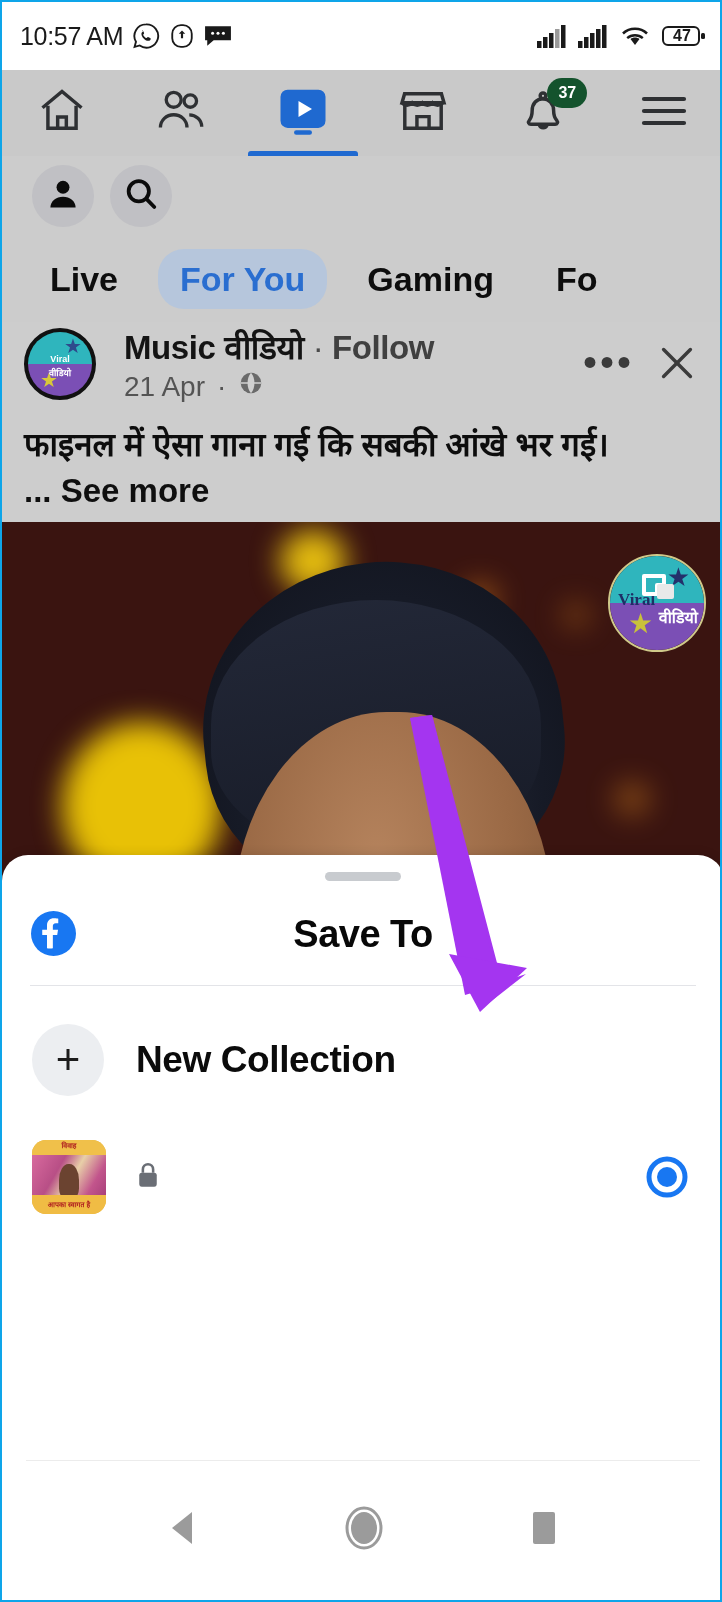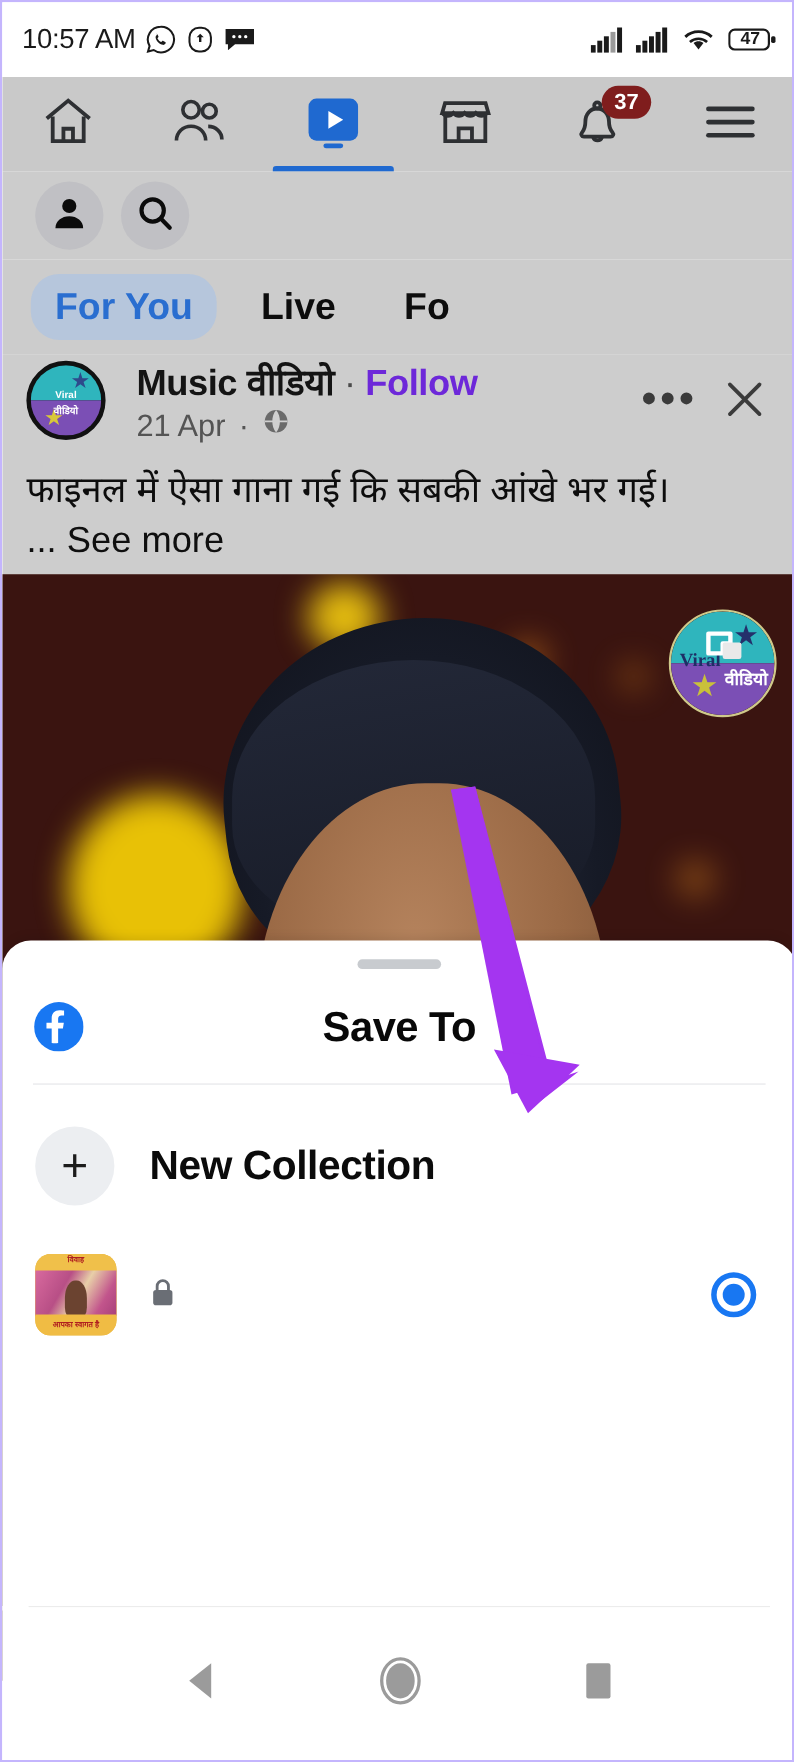--- a/index.html
+++ b/index.html
@@ -10,21 +10,21 @@
   body {
     font-family: "Liberation Sans", sans-serif;
   }
   #phone {
     position: relative;
     width: 722px;
     height: 1602px;
     overflow: hidden;
     background: #ffffff;
     box-sizing: border-box;
-    border: 2px solid #c4b5fd;
+    border: 2px solid #0ea5e9;
   }
 
   
   .statusbar {
     position: absolute;
     left: 0; top: 0;
     width: 722px;
     height: 68px;
     background: #ffffff;
     display: flex;
@@ -77,23 +77,23 @@
     width: 110px;
     height: 5px;
     background: #1f69d0;
     border-radius: 3px 3px 0 0;
   }
   .badge {
     position: absolute;
     top: 8px;
     left: 50%;
     margin-left: 4px;
-    background: #7f1d1d;
+    background: #14532d;
     color: #fff;
-    font-size: 20px;
+    font-size: 16px;
     font-weight: bold;
     border-radius: 22px;
     padding: 2px 11px;
     line-height: 26px;
     font-family: "Liberation Sans", sans-serif;
   }
 
   
   .watch-header {
     position: relative;
@@ -192,21 +192,21 @@
     font-weight: bold;
   }
   .post-name {
     position: absolute;
     left: 122px; top: 2px;
     font-size: 33px;
     font-weight: bold;
     color: #141414;
     letter-spacing: -0.4px;
   }
-  .post-follow { color: #6d28d9; font-weight: bold; }
+  .post-follow { color: #404040; font-weight: bold; }
   .post-dot { color: #4a4a4a; font-weight: normal; }
   .post-meta {
     position: absolute;
     left: 122px; top: 48px;
     font-size: 28px;
     color: #545454;
     display: flex;
     align-items: center;
     gap: 12px;
   }
@@ -224,20 +224,21 @@
     width: 46px; height: 46px;
   }
   .post-body {
     position: absolute;
     left: 22px; top: 100px;
     right: 16px;
     font-size: 33px;
     color: #0d0d0d;
     line-height: 46px;
     font-family: "Liberation Sans", sans-serif;
+    font-weight: bold;
   }
   .see-more { color: #0f0f0f; }
 
   
   .video {
     position: relative;
     height: 1092px;
     background: #3a1410;
     overflow: hidden;
   }
@@ -629,22 +630,23 @@
             <svg width="38" height="38" viewBox="0 0 24 24" fill="none" stroke="#0b0b0b" stroke-width="2.4" stroke-linecap="round">
               <circle cx="10.6" cy="10.3" r="6.4"></circle>
               <line x1="15.4" y1="15.1" x2="20.4" y2="20.2"></line>
             </svg>
           </span>
         </div>
       </div>
     </div>
 
     <div class="watch-tabs">
+      <div class="wtab">Live</div>
       <div class="wtab active">For You</div>
-      <div class="wtab">Live</div>
+      <div class="wtab">Gaming</div>
       <div class="wtab">Fo</div>
     </div>
 
     <div class="post-strip">
       <div class="post-avatar">
         <div class="pa-top"></div>
         <div class="pa-bot"></div>
         <span class="pa-star">★</span>
         <span class="pa-star2">★</span>
         <span class="pa-txt" style="top:22px;">Viral</span>

